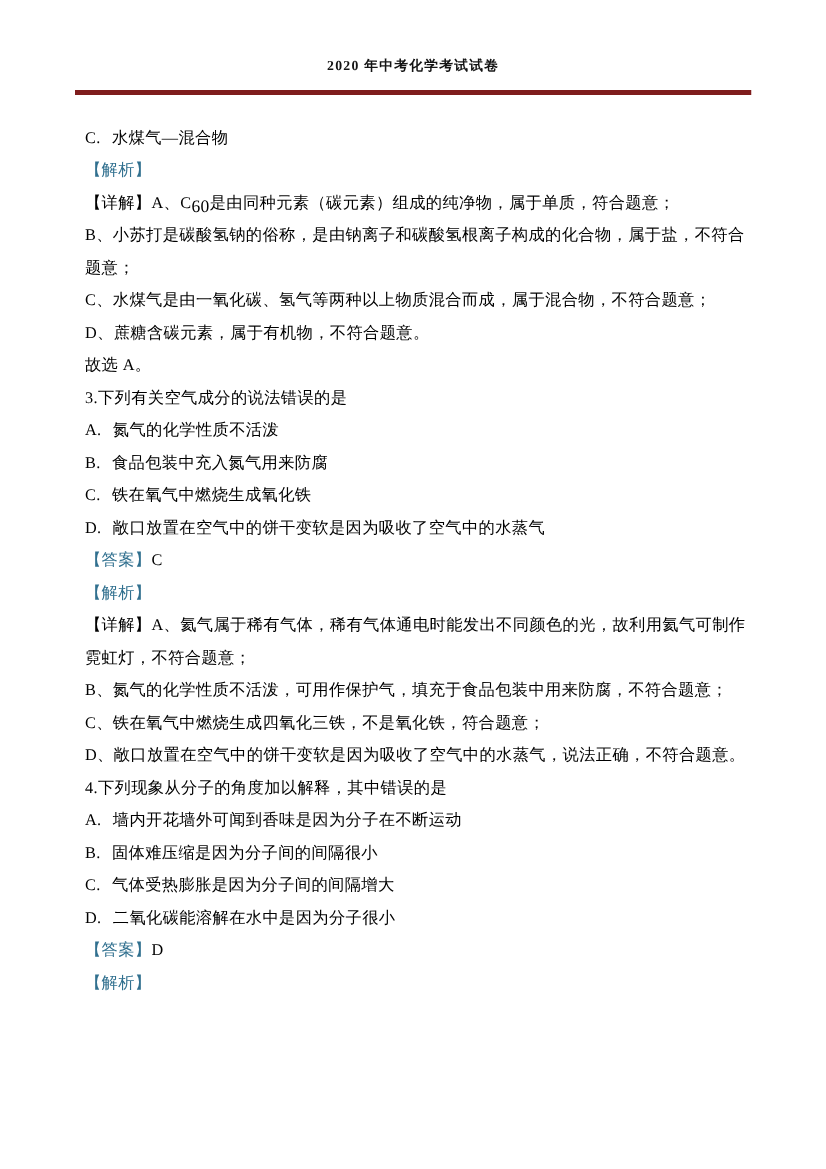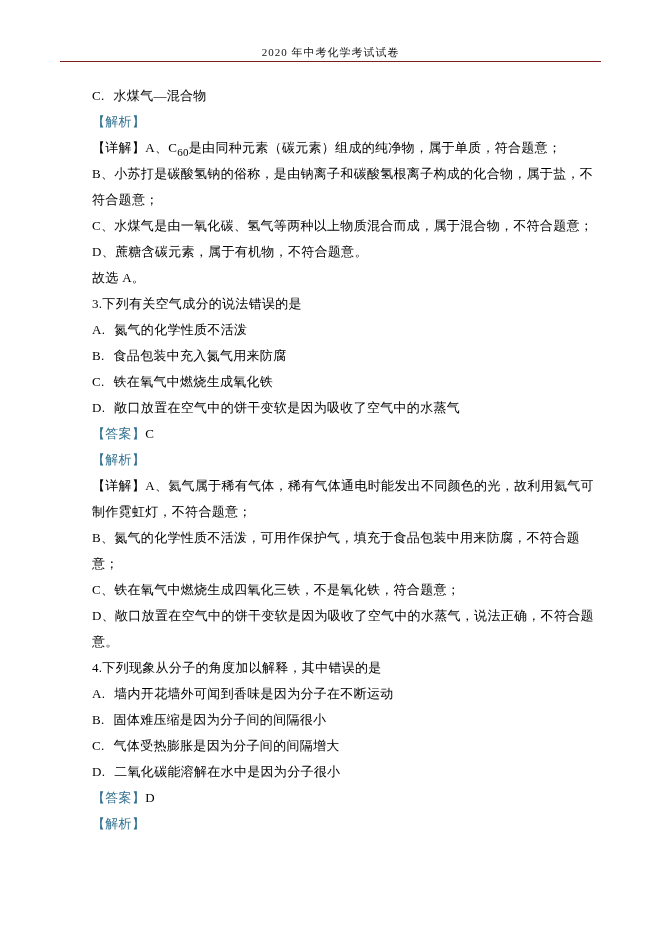--- a/index.html
+++ b/index.html
@@ -10,46 +10,47 @@
   body {
     width: 661px;
     height: 935px;
     font-family: "Liberation Serif", "DejaVu Serif", serif;
     color: #000000;
     font-size: 13px;
     overflow: hidden;
   }
   .header-wrap {
     margin: 44px 60px 0 60px;
-    border-bottom: 1px solid #7f1d1d;
-    padding-bottom: 1px;
+    border-bottom: 4px solid #7f1d1d;
+    padding-bottom: 12px;
     text-align: center;
+    font-weight: bold;
   }
   .header-title {
     font-size: 11px;
     letter-spacing: 1px;
     color: #141414;
   }
   .content {
-    margin: 21px 58px 0 92px;
+    margin: 21px 58px 0 68px;
   }
   p.line {
     margin: 0;
     line-height: 26px;
     font-size: 13px;
     letter-spacing: 0.3px;
   }
   .opt-label {
     margin-right: 9px;
   }
   .accent {
     color: var(--accent, #31708f);
   }
   sub.chem {
-    font-size: 11px;
+    font-size: 14px;
     line-height: 0;
   }
 </style>
 </head>
 <body>
 
 <div class="header-wrap">
   <span class="header-title">2020 年中考化学考试试卷</span>
 </div>
 

